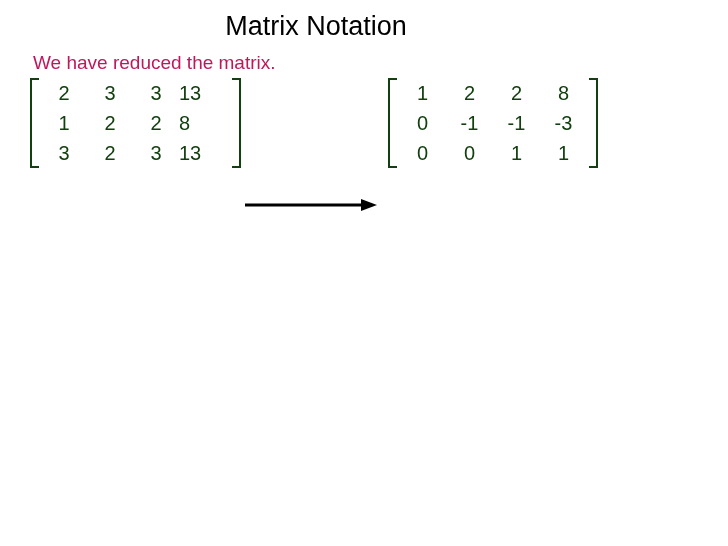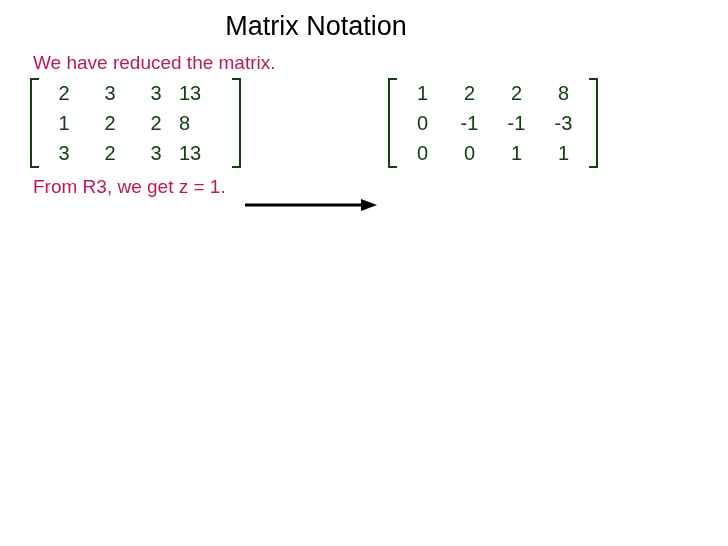--- a/index.html
+++ b/index.html
@@ -176,15 +176,14 @@
           <span class="matrix-cell">0</span>
           <span class="matrix-cell">1</span>
           <span class="matrix-cell">1</span>
         </div>
       </div>
       <div class="bracket bracket-right"></div>
     </div>
 
   </div>
 
-  <div id="conclusion-line" class="body-line">From R3, we get z = 1.</div>
 
 </div>
 
 </body></html>

